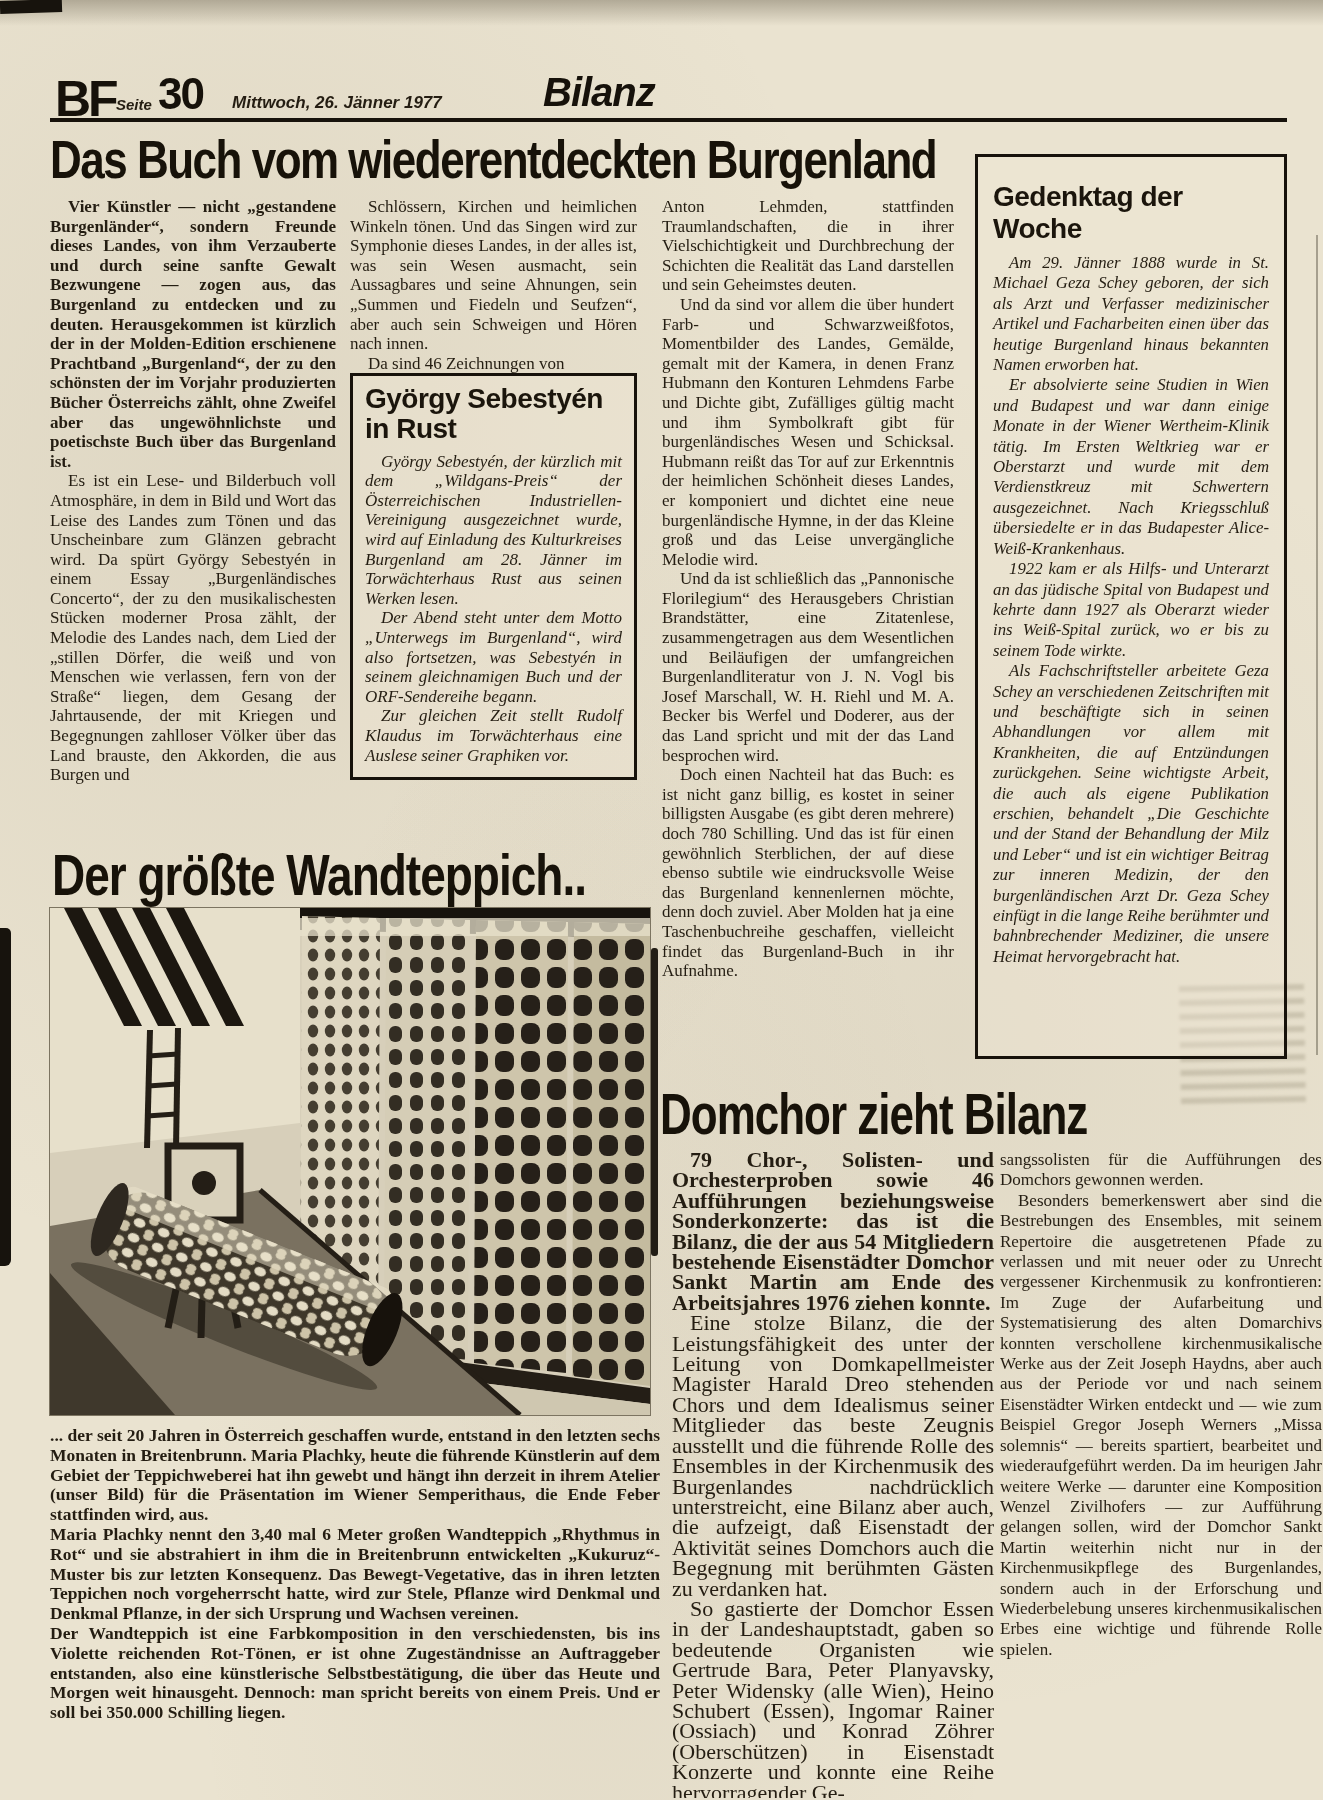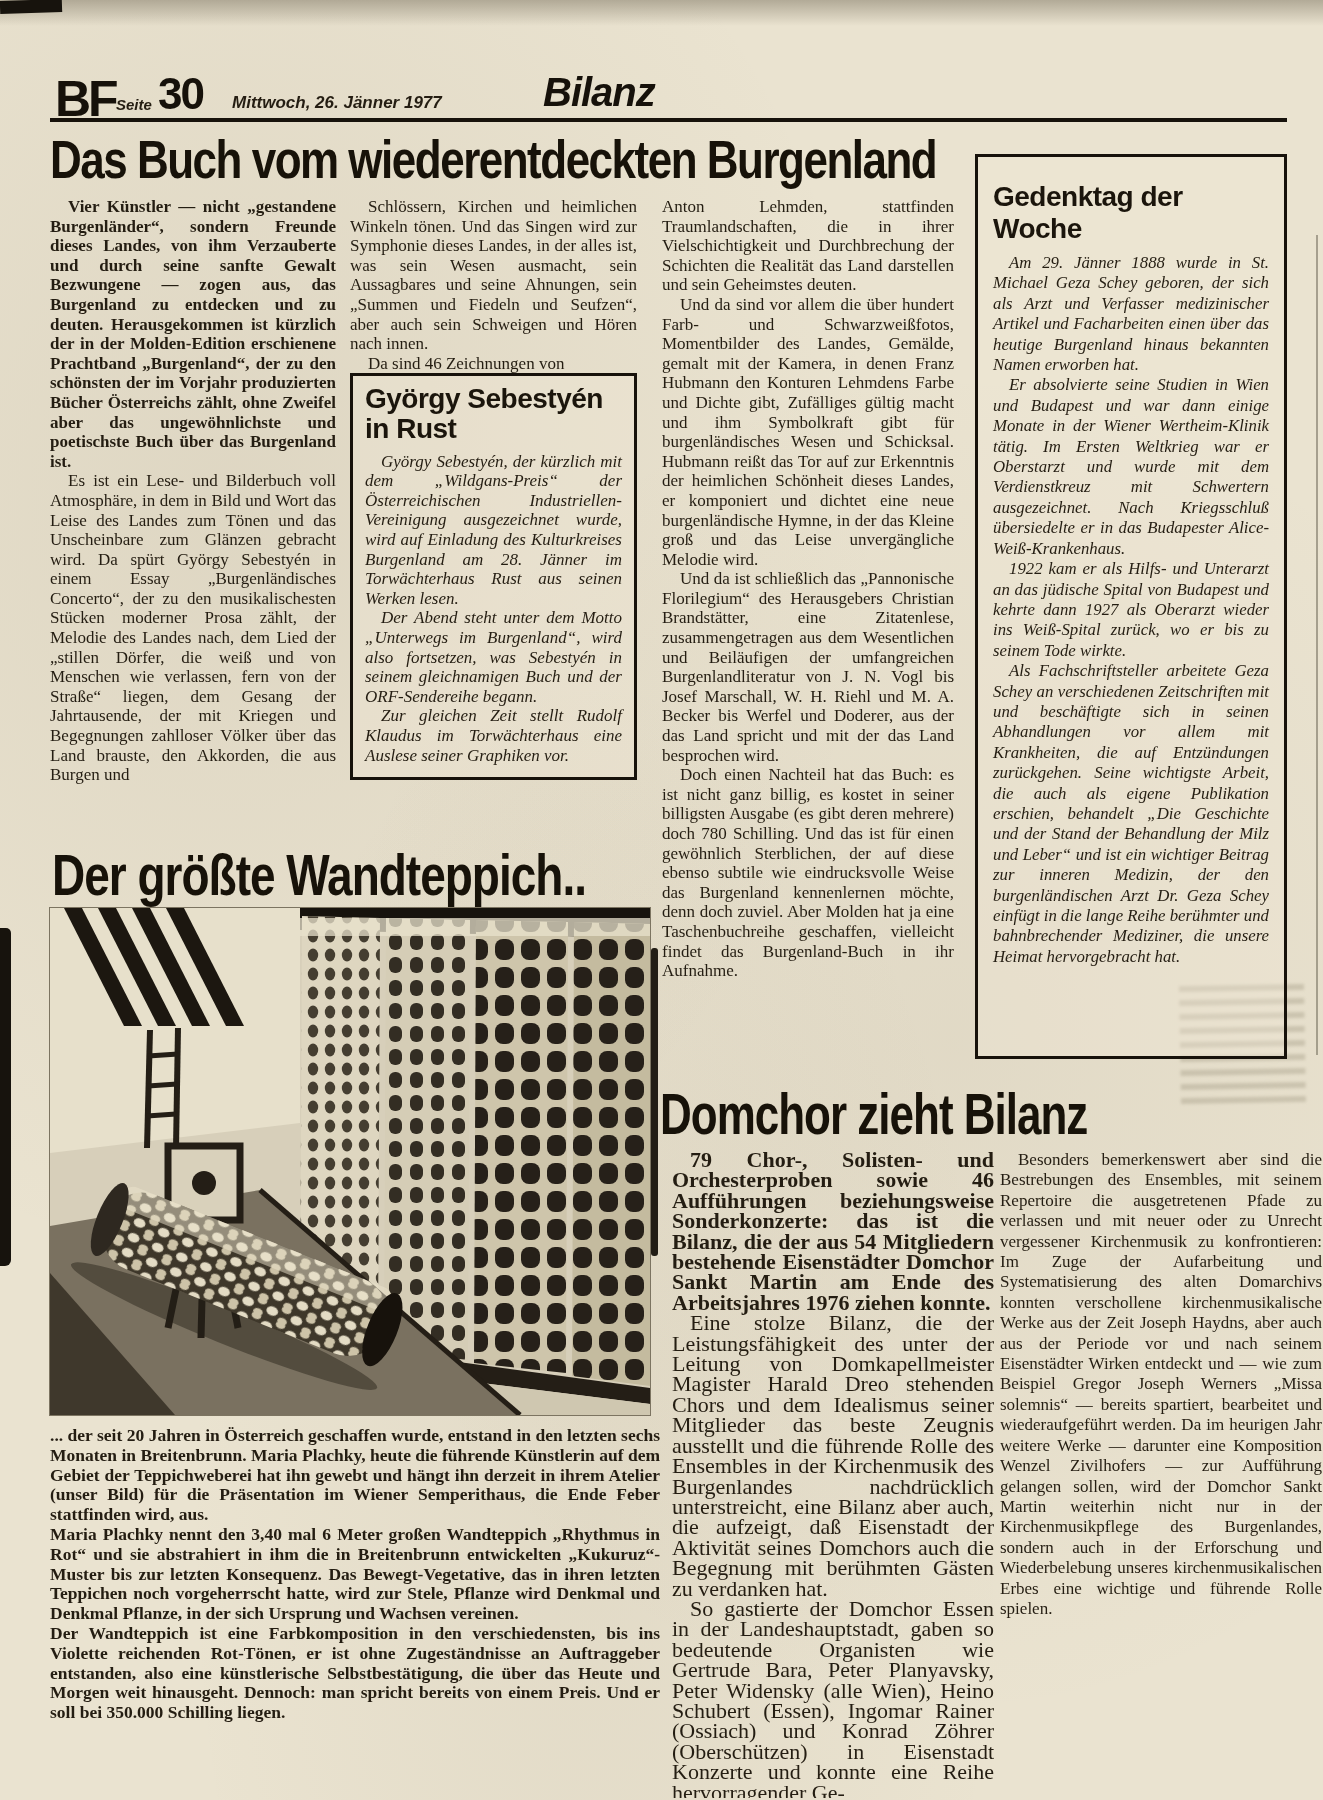--- a/index.html
+++ b/index.html
@@ -176,16 +176,17 @@
 
   <div class="abs display" style="left:660px;top:1086px;font-size:44px;letter-spacing:-1px;transform:scale(1,1.3);">Domchor zieht Bilanz</div>
 
   <div class="body" style="left:660px;top:1150px;width:322px;height:648px;overflow:hidden;font-size:22px;line-height:20.4px;margin-left:12px;">
     <p class="lead">79 Chor-, Solisten- und Orchesterproben sowie 46 Aufführungen beziehungsweise Sonderkonzerte: das ist die Bilanz, die der aus 54 Mitgliedern bestehende Eisenstädter Domchor Sankt Martin am Ende des Arbeitsjahres 1976 ziehen konnte.</p>
     <p>Eine stolze Bilanz, die der Leistungsfähigkeit des unter der Leitung von Domkapellmeister Magister Harald Dreo stehenden Chors und dem Idealismus seiner Mitglieder das beste Zeugnis ausstellt und die führende Rolle des Ensembles in der Kirchenmusik des Burgenlandes nachdrücklich unterstreicht, eine Bilanz aber auch, die aufzeigt, daß Eisenstadt der Aktivität seines Domchors auch die Begegnung mit berühmten Gästen zu verdanken hat.</p>
     <p>So gastierte der Domchor Essen in der Landeshauptstadt, gaben so bedeutende Organisten wie Gertrude Bara, Peter Planyavsky, Peter Widensky (alle Wien), Heino Schubert (Essen), Ingomar Rainer (Ossiach) und Konrad Zöhrer (Oberschützen) in Eisenstadt Konzerte und konnte eine Reihe hervorragender Ge-</p>
   </div>
 
   <div class="body" style="left:1000px;top:1150px;width:322px;height:648px;overflow:hidden;font-size:17px;line-height:20.4px;">
+    <p class="cont">sangssolisten für die Aufführungen des Domchors gewonnen werden.</p>
     <p>Besonders bemerkenswert aber sind die Bestrebungen des Ensembles, mit seinem Repertoire die ausgetretenen Pfade zu verlassen und mit neuer oder zu Unrecht vergessener Kirchenmusik zu konfrontieren: Im Zuge der Aufarbeitung und Systematisierung des alten Domarchivs konnten verschollene kirchenmusikalische Werke aus der Zeit Joseph Haydns, aber auch aus der Periode vor und nach seinem Eisenstädter Wirken entdeckt und — wie zum Beispiel Gregor Joseph Werners „Missa solemnis“ — bereits spartiert, bearbeitet und wiederaufgeführt werden. Da im heurigen Jahr weitere Werke — darunter eine Komposition Wenzel Zivilhofers — zur Aufführung gelangen sollen, wird der Domchor Sankt Martin weiterhin nicht nur in der Kirchenmusikpflege des Burgenlandes, sondern auch in der Erforschung und Wiederbelebung unseres kirchenmusikalischen Erbes eine wichtige und führende Rolle spielen.</p>
   </div>
 
 </div>
 
 </body></html>

